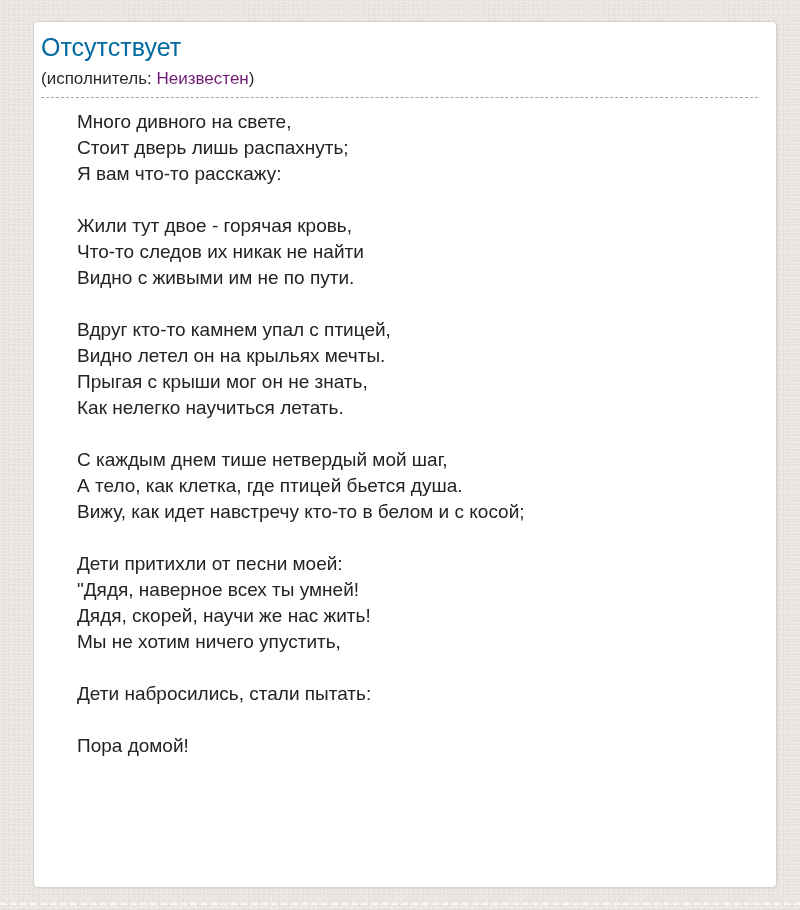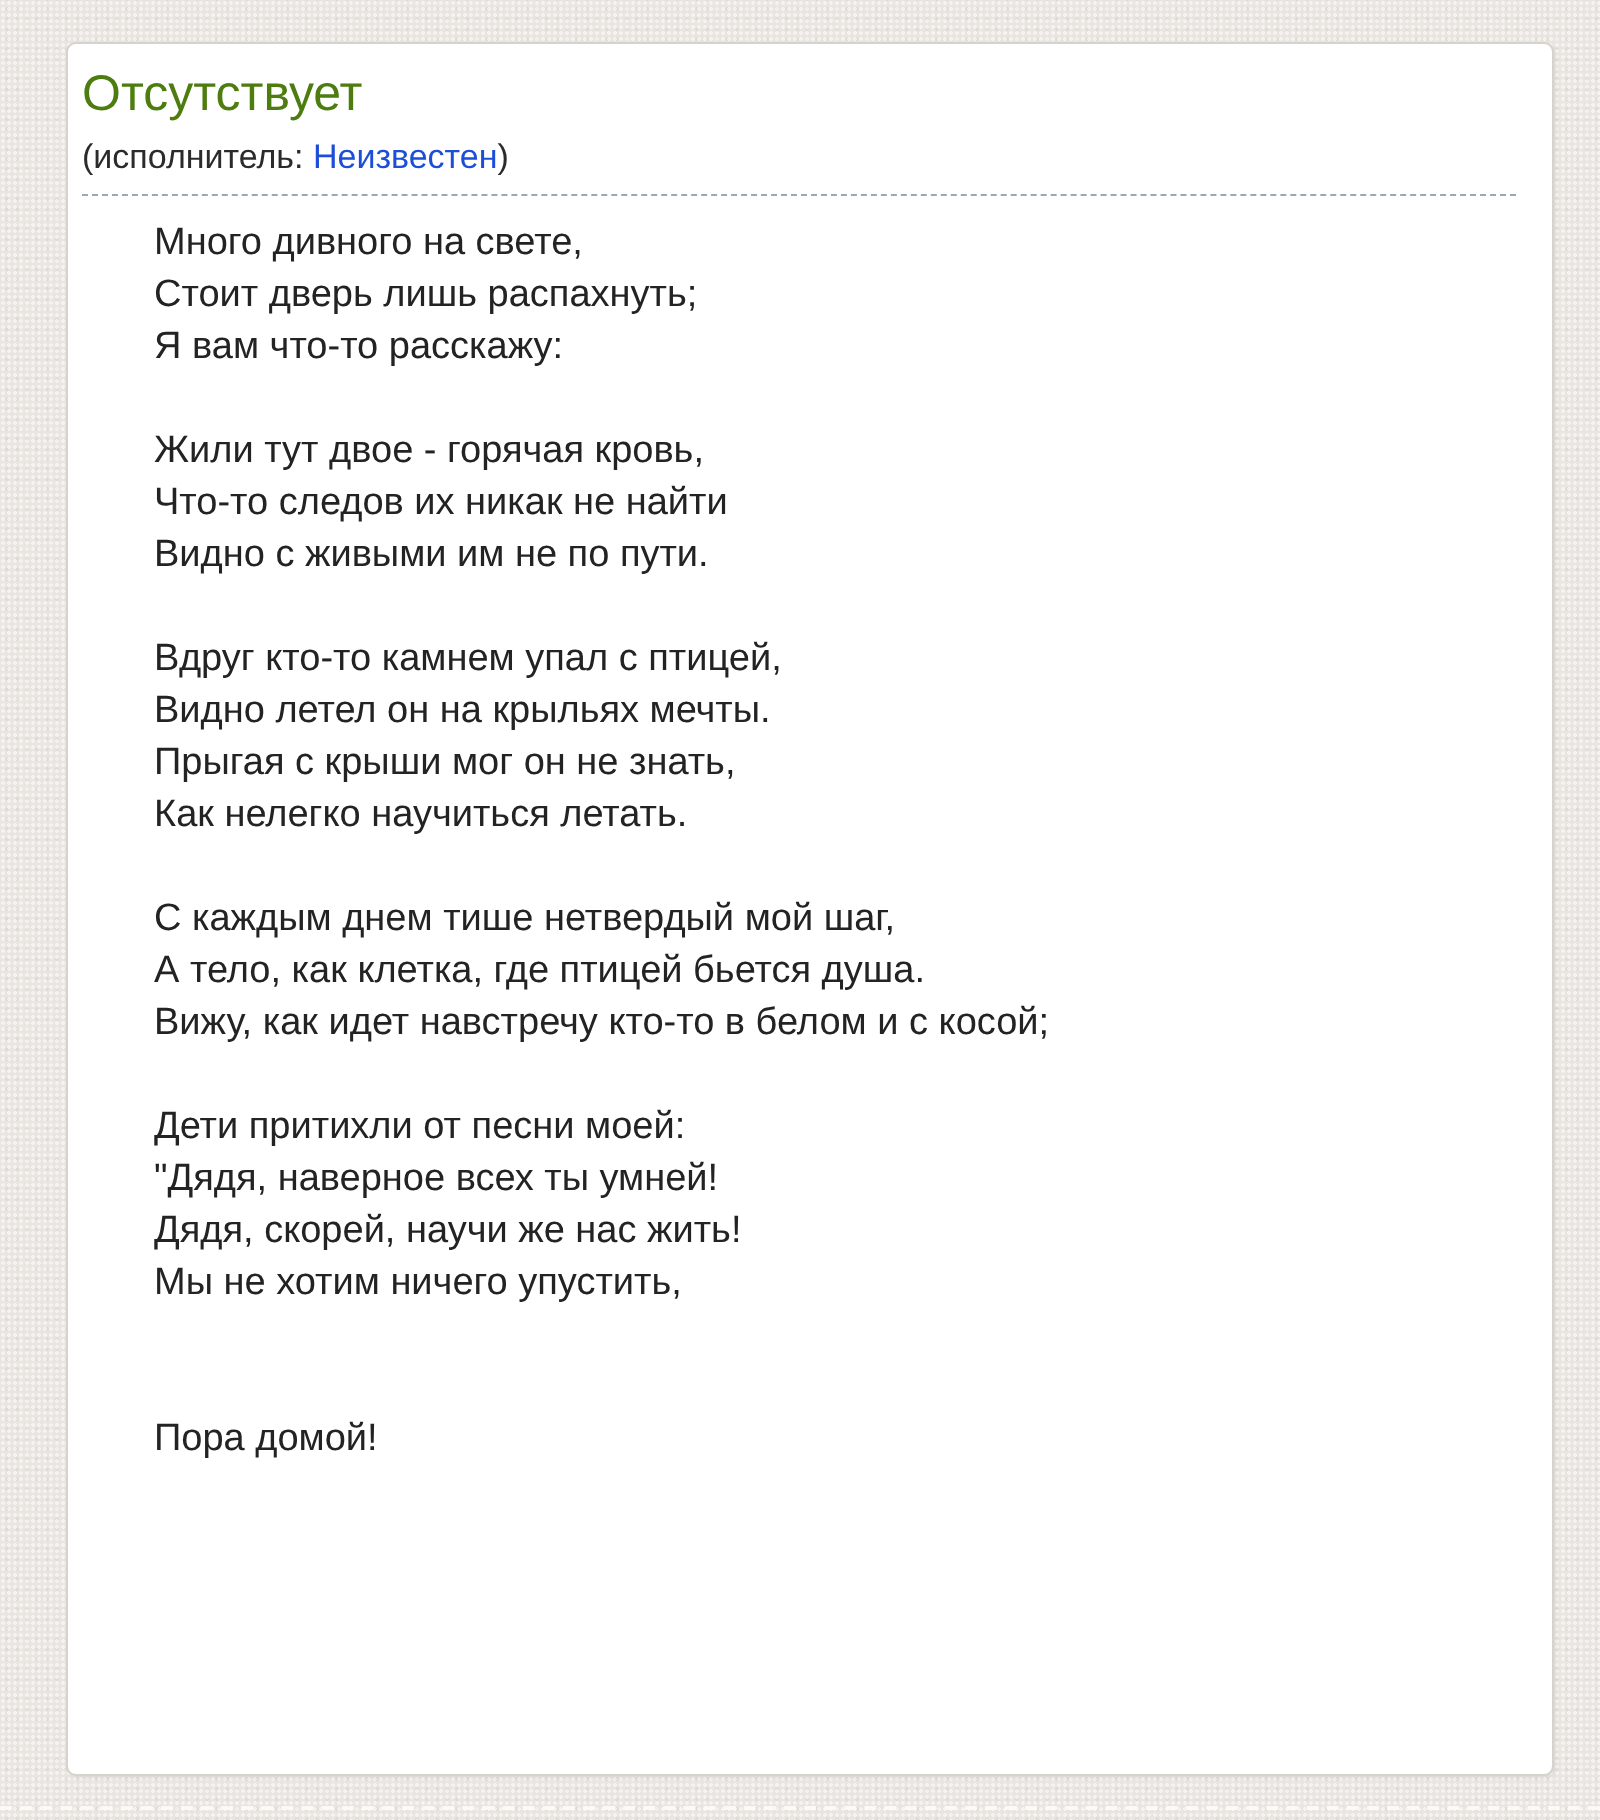--- a/index.html
+++ b/index.html
@@ -31,32 +31,32 @@
     border: 1px solid #d6d3cd;
     border-radius: 5px;
     box-shadow: 1px 1px 2px rgba(0,0,0,0.06);
     padding: 10px 18px 0 7px;
   }
   .title {
     margin: 0 0 5px 0;
     font-size: 25px;
     line-height: 30px;
     font-weight: 400;
-    color: #4d7c0f;
+    color: #0369a1;
   }
   .artist-line {
     font-size: 17px;
     line-height: 24px;
     color: #2b2b2b;
     padding-bottom: 6px;
     border-bottom: 1px dashed #9aa8b4;
     white-space: pre-wrap;
   }
   .artist-link {
-    color: #1d4ed8;
+    color: #701a75;
     text-decoration: none;
     cursor: pointer;
   }
   .lyrics {
     margin-top: 11px;
     font-size: 19px;
     line-height: 26px;
     color: #232323;
     margin-left: 36px;
   }
@@ -97,18 +97,19 @@
       <div class="lyric-line"></div>
       <div class="lyric-line">С каждым днем тише нетвердый мой шаг,</div>
       <div class="lyric-line">А тело, как клетка, где птицей бьется душа.</div>
       <div class="lyric-line">Вижу, как идет навстречу кто-то в белом и с косой;</div>
       <div class="lyric-line"></div>
       <div class="lyric-line">Дети притихли от песни моей:</div>
       <div class="lyric-line">"Дядя, наверное всех ты умней!</div>
       <div class="lyric-line">Дядя, скорей, научи же нас жить!</div>
       <div class="lyric-line">Мы не хотим ничего упустить,</div>
       <div class="lyric-line"></div>
+      <div class="lyric-line">Дети набросились, стали пытать:</div>
       <div class="lyric-line"></div>
       <div class="lyric-line">Пора домой!</div>
     </div>
 </div>
 
 <div class="bottom-dashes"></div>
 
 </body></html>

